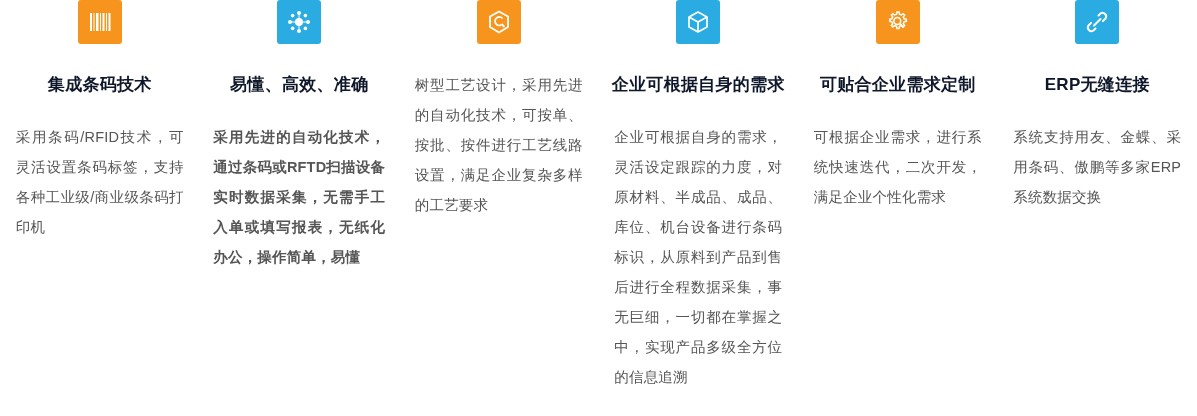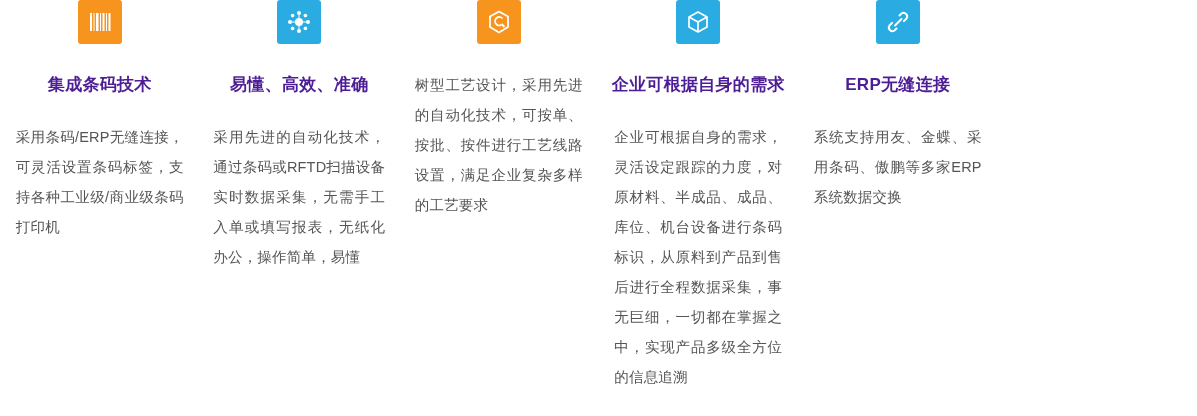--- a/index.html
+++ b/index.html
@@ -35,36 +35,36 @@
     justify-content: center;
     flex: none;
   }
   .icon-box svg {
     display: block;
   }
   .feature-title {
     margin-top: 30px;
     font-size: 17px;
     font-weight: bold;
-    color: #4c1d95;
+    color: #0f172a;
     text-align: center;
     line-height: 22px;
     letter-spacing: 0.3px;
   }
   .feature-desc {
     margin-top: 26px;
     font-size: 14.5px;
     color: #555555;
     line-height: 30px;
     text-align: justify;
     text-align-last: left;
     width: 168px;
     letter-spacing: 0.2px;
   }
-  .c-1 .feature-desc { width: 172px; }
+  .c-1 .feature-desc { width: 172px; font-weight: bold; }
   .c-5 .feature-desc { width: 168px; }
 </style>
 </head>
 <body>
 
 <div id="features">
 
   <div class="feature-col c-0">
     <div class="icon-box" style="background:#f7941e">
       <svg width="26" height="26" viewBox="0 0 26 26" aria-hidden="true">
@@ -73,21 +73,21 @@
           <rect x="6.5" y="4" width="1" height="18"></rect>
           <rect x="9" y="4" width="2.5" height="18"></rect>
           <rect x="13" y="4" width="1" height="18"></rect>
           <rect x="15.5" y="4" width="2" height="18"></rect>
           <rect x="19" y="4" width="1" height="18"></rect>
           <rect x="21.5" y="4" width="2" height="18"></rect>
         </g>
       </svg>
     </div>
     <div class="feature-title">集成条码技术</div>
-    <div class="feature-desc">采用条码/ERP无缝连接，可灵活设置条码标签，支持各种工业级/商业级条码打印机</div>
+    <div class="feature-desc">采用条码/RFID技术，可灵活设置条码标签，支持各种工业级/商业级条码打印机</div>
   </div>
 
   <div class="feature-col c-1">
     <div class="icon-box" style="background:#2aace2">
       <svg width="26" height="26" viewBox="0 0 26 26" aria-hidden="true">
         <g fill="#ffffff">
           <circle cx="13" cy="13" r="4"></circle>
           <circle cx="13" cy="4" r="2"></circle>
           <circle cx="13" cy="22" r="2"></circle>
           <circle cx="4" cy="13" r="2"></circle>
@@ -127,20 +127,31 @@
           <polygon points="13,3 22,8 22,18 13,23 4,18 4,8"></polygon>
           <polyline points="4,8 13,13 22,8"></polyline>
           <line x1="13" y1="13" x2="13" y2="23"></line>
         </g>
       </svg>
     </div>
     <div class="feature-title">企业可根据自身的需求</div>
     <div class="feature-desc">企业可根据自身的需求，灵活设定跟踪的力度，对原材料、半成品、成品、库位、机台设备进行条码标识，从原料到产品到售后进行全程数据采集，事无巨细，一切都在掌握之中，实现产品多级全方位的信息追溯</div>
   </div>
 
+  <div class="feature-col c-4">
+    <div class="icon-box" style="background:#f7941e">
+      <svg width="26" height="26" viewBox="0 0 26 26" aria-hidden="true">
+        <path d="M12 3 l2 0 0.5 2.2 1.9 0.8 1.8 -1.3 1.4 1.4 -1.3 1.8 0.8 1.9 2.2 0.5 0 2 -2.2 0.5 -0.8 1.9 1.3 1.8 -1.4 1.4 -1.8 -1.3 -1.9 0.8 -0.5 2.2 -2 0 -0.5 -2.2 -1.9 -0.8 -1.8 1.3 -1.4 -1.4 1.3 -1.8 -0.8 -1.9 -2.2 -0.5 0 -2 2.2 -0.5 0.8 -1.9 -1.3 -1.8 1.4 -1.4 1.8 1.3 1.9 -0.8z" fill="none" stroke="#ffffff" stroke-width="1.5"></path>
+        <circle cx="12.3" cy="12" r="3.4" fill="none" stroke="#ffffff" stroke-width="1.5"></circle>
+        <line x1="14.8" y1="14.6" x2="18.6" y2="18.6" stroke="#ffffff" stroke-width="1.9"></line>
+      </svg>
+    </div>
+    <div class="feature-title">可贴合企业需求定制</div>
+    <div class="feature-desc">可根据企业需求，进行系统快速迭代，二次开发，满足企业个性化需求</div>
+  </div>
 
   <div class="feature-col c-5">
     <div class="icon-box" style="background:#2aace2">
       <svg width="26" height="26" viewBox="0 0 26 26" aria-hidden="true">
         <g fill="none" stroke="#ffffff" stroke-width="2" stroke-linecap="round">
           <path d="M10 16.5 L16.5 10"></path>
           <path d="M14.5 6.5 l2 -2 a3.6 3.6 0 0 1 5 5 l-2.6 2.6"></path>
           <path d="M11.5 19.5 l-2 2 a3.6 3.6 0 0 1 -5 -5 l2.6 -2.6"></path>
         </g>
       </svg>

